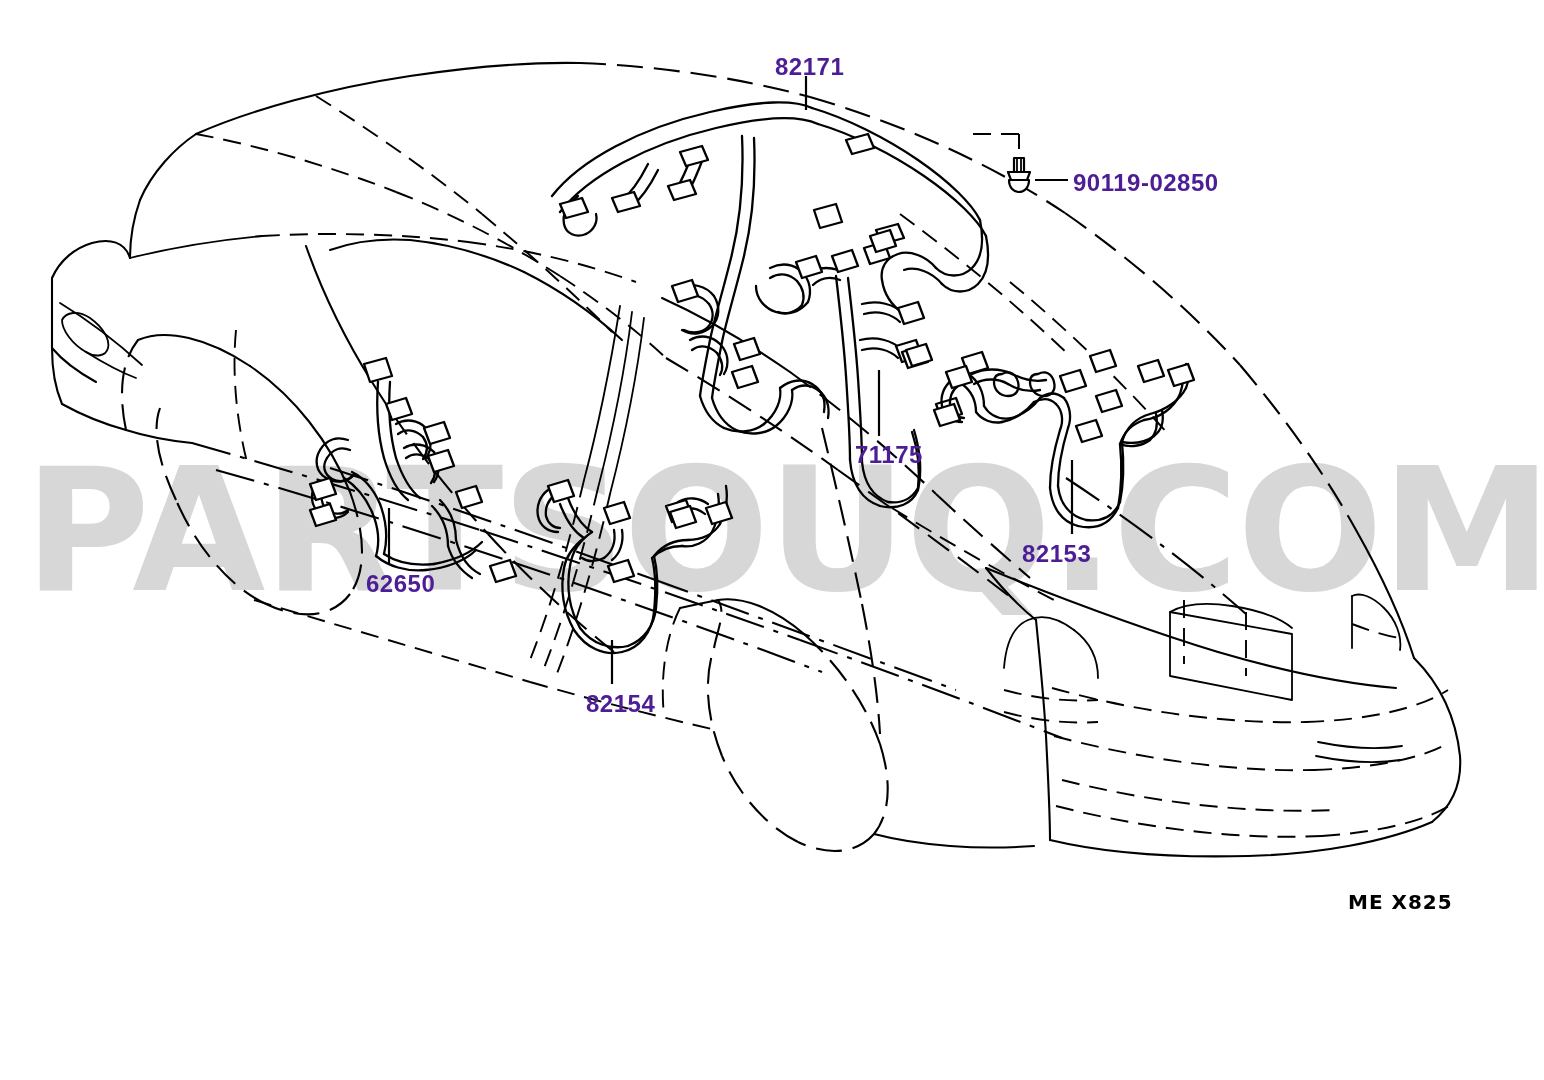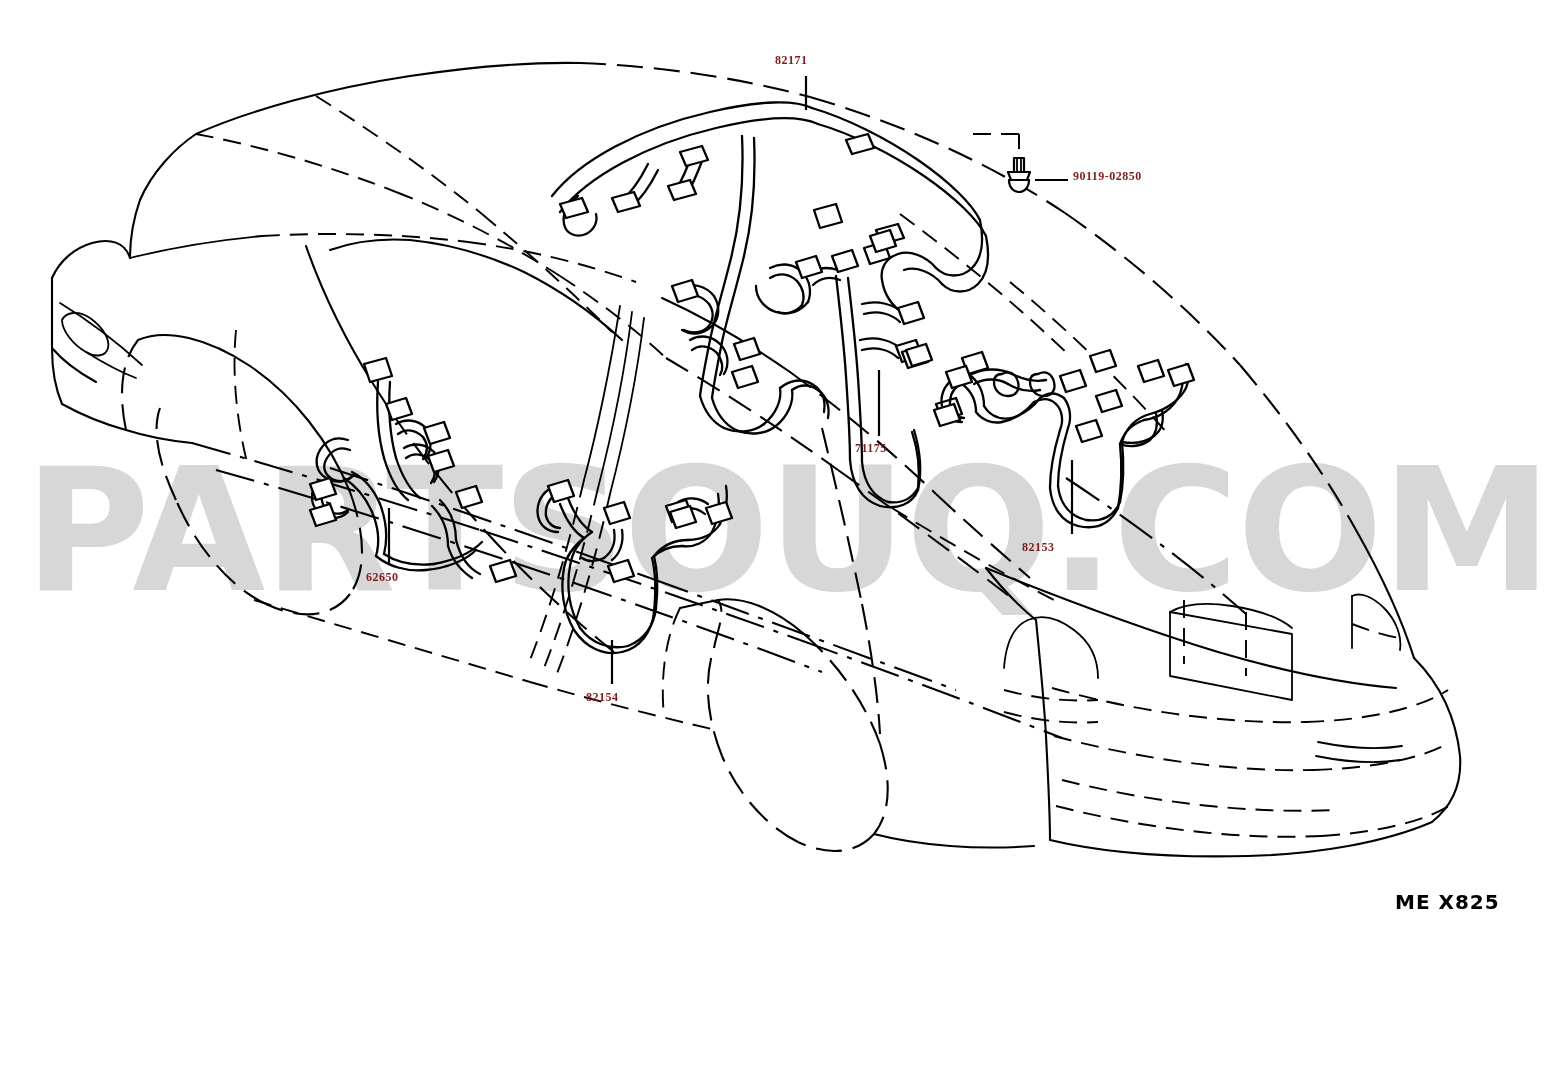--- a/index.html
+++ b/index.html
@@ -95,36 +95,35 @@
     stroke-dasharray: 9 7;
   }
   .bolt {
     fill: #ffffff;
     stroke: #000000;
     stroke-width: 2.2;
     stroke-linejoin: round;
   }
   .callout-label {
     position: absolute;
-    font-family: Liberation Serif, serif;
-    font-size: 12px;
+    font-family: Liberation Sans, sans-serif;
+    font-size: 24px;
     font-weight: bold;
-    color: #7f1d1d;
+    color: #4c1d95;
     letter-spacing: 0.5px;
     white-space: nowrap;
   }
   .footer-label {
     position: absolute;
     font-family: "DejaVu Sans", sans-serif;
     font-size: 20px;
     font-weight: bold;
     color: #000000;
     letter-spacing: 1px;
     white-space: nowrap;
-    margin-left: 47px;
   }
 </style>
 </head>
 <body>
 
 <div id="page">
 
   <svg id="diagram-svg" viewBox="0 0 1544 1080">
 
     <g>

